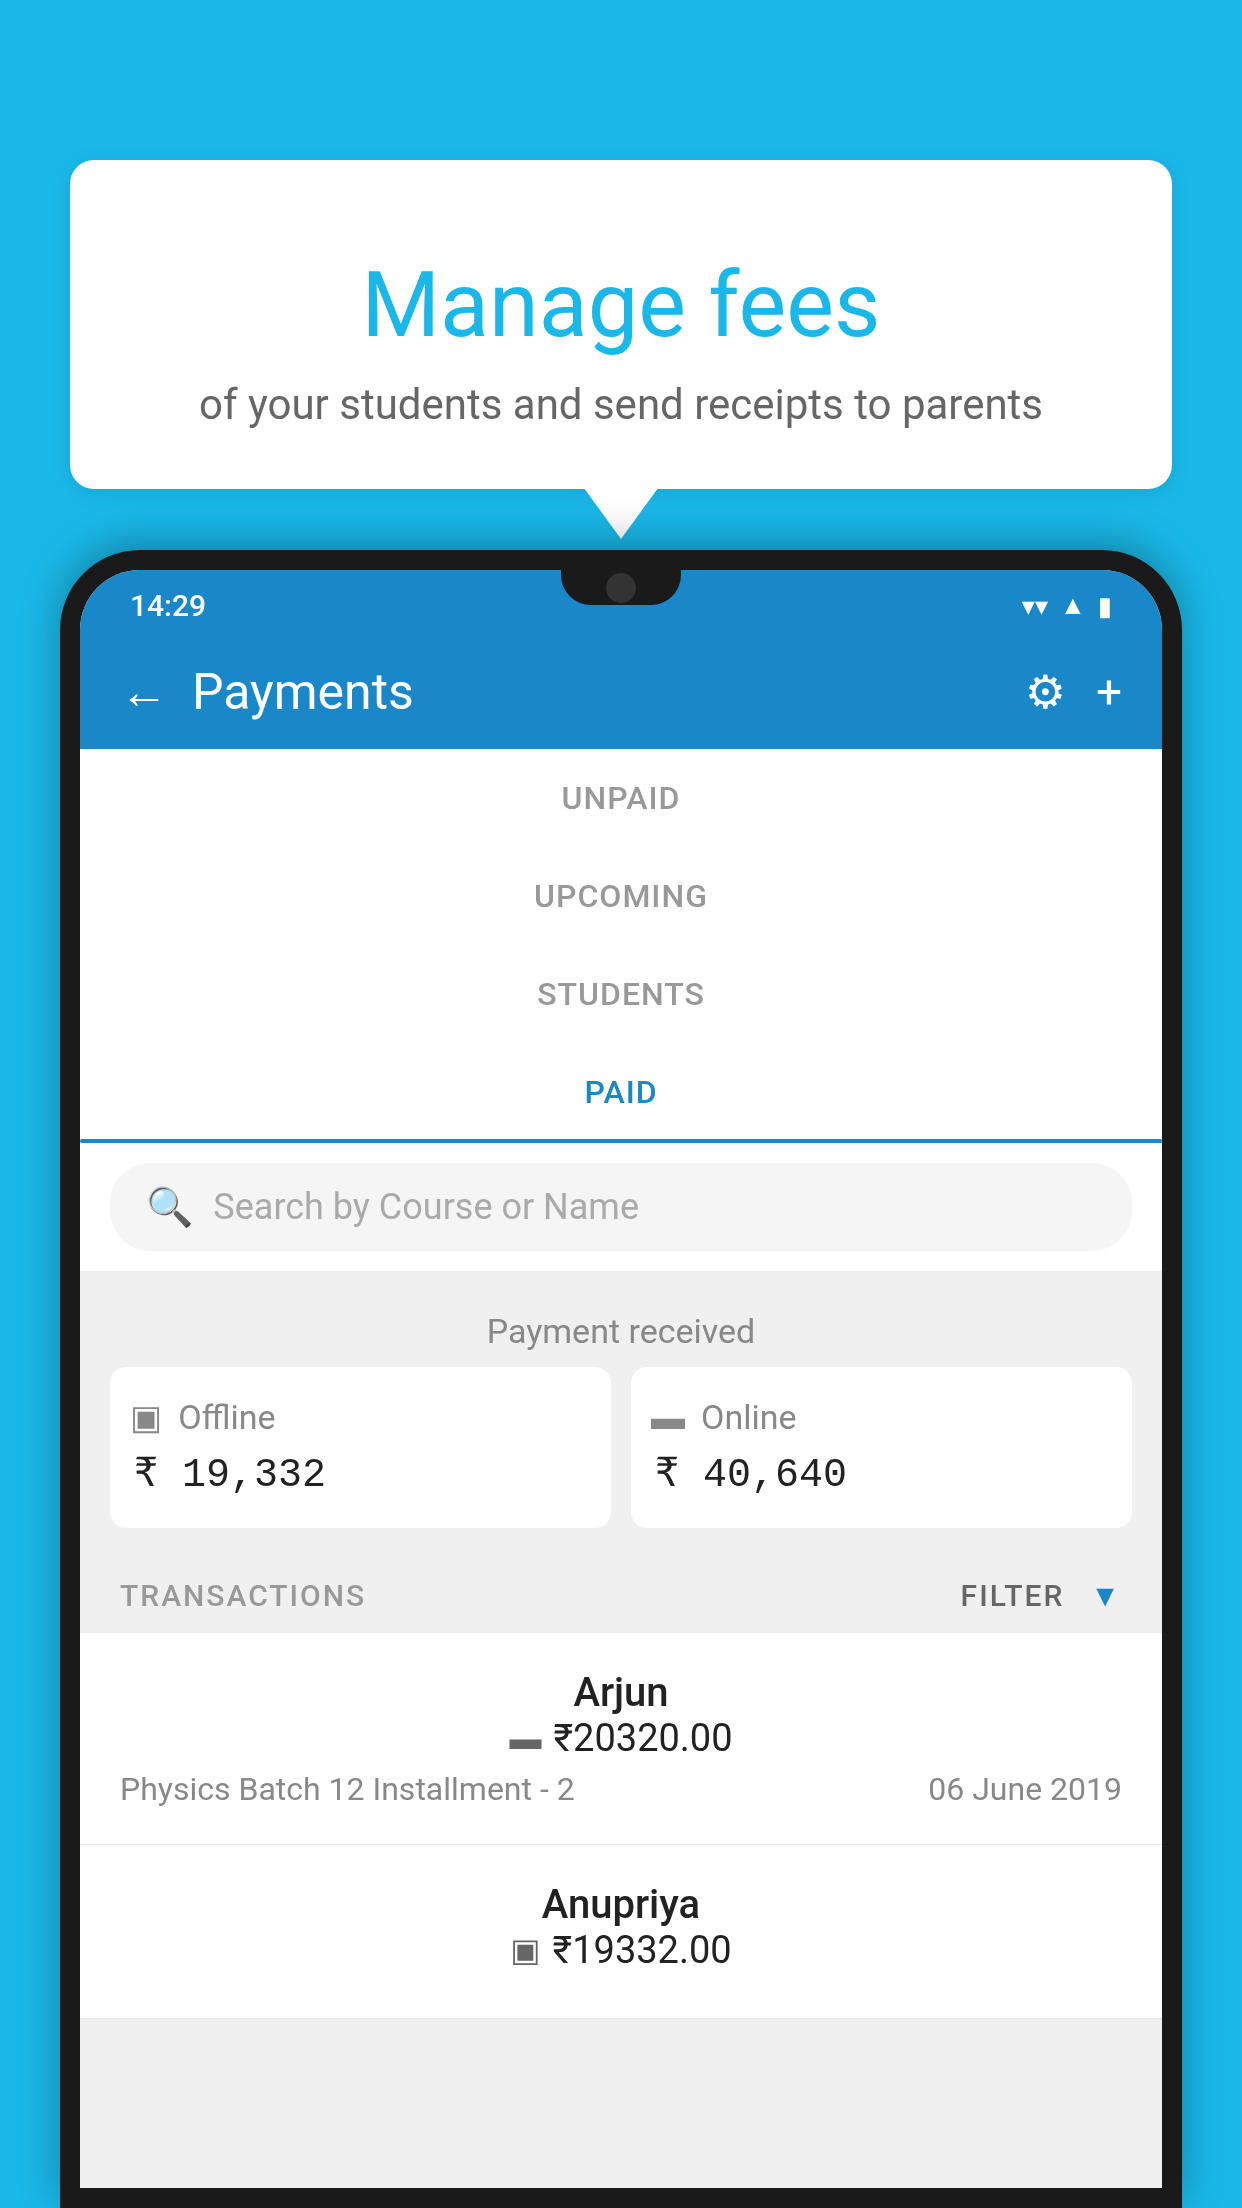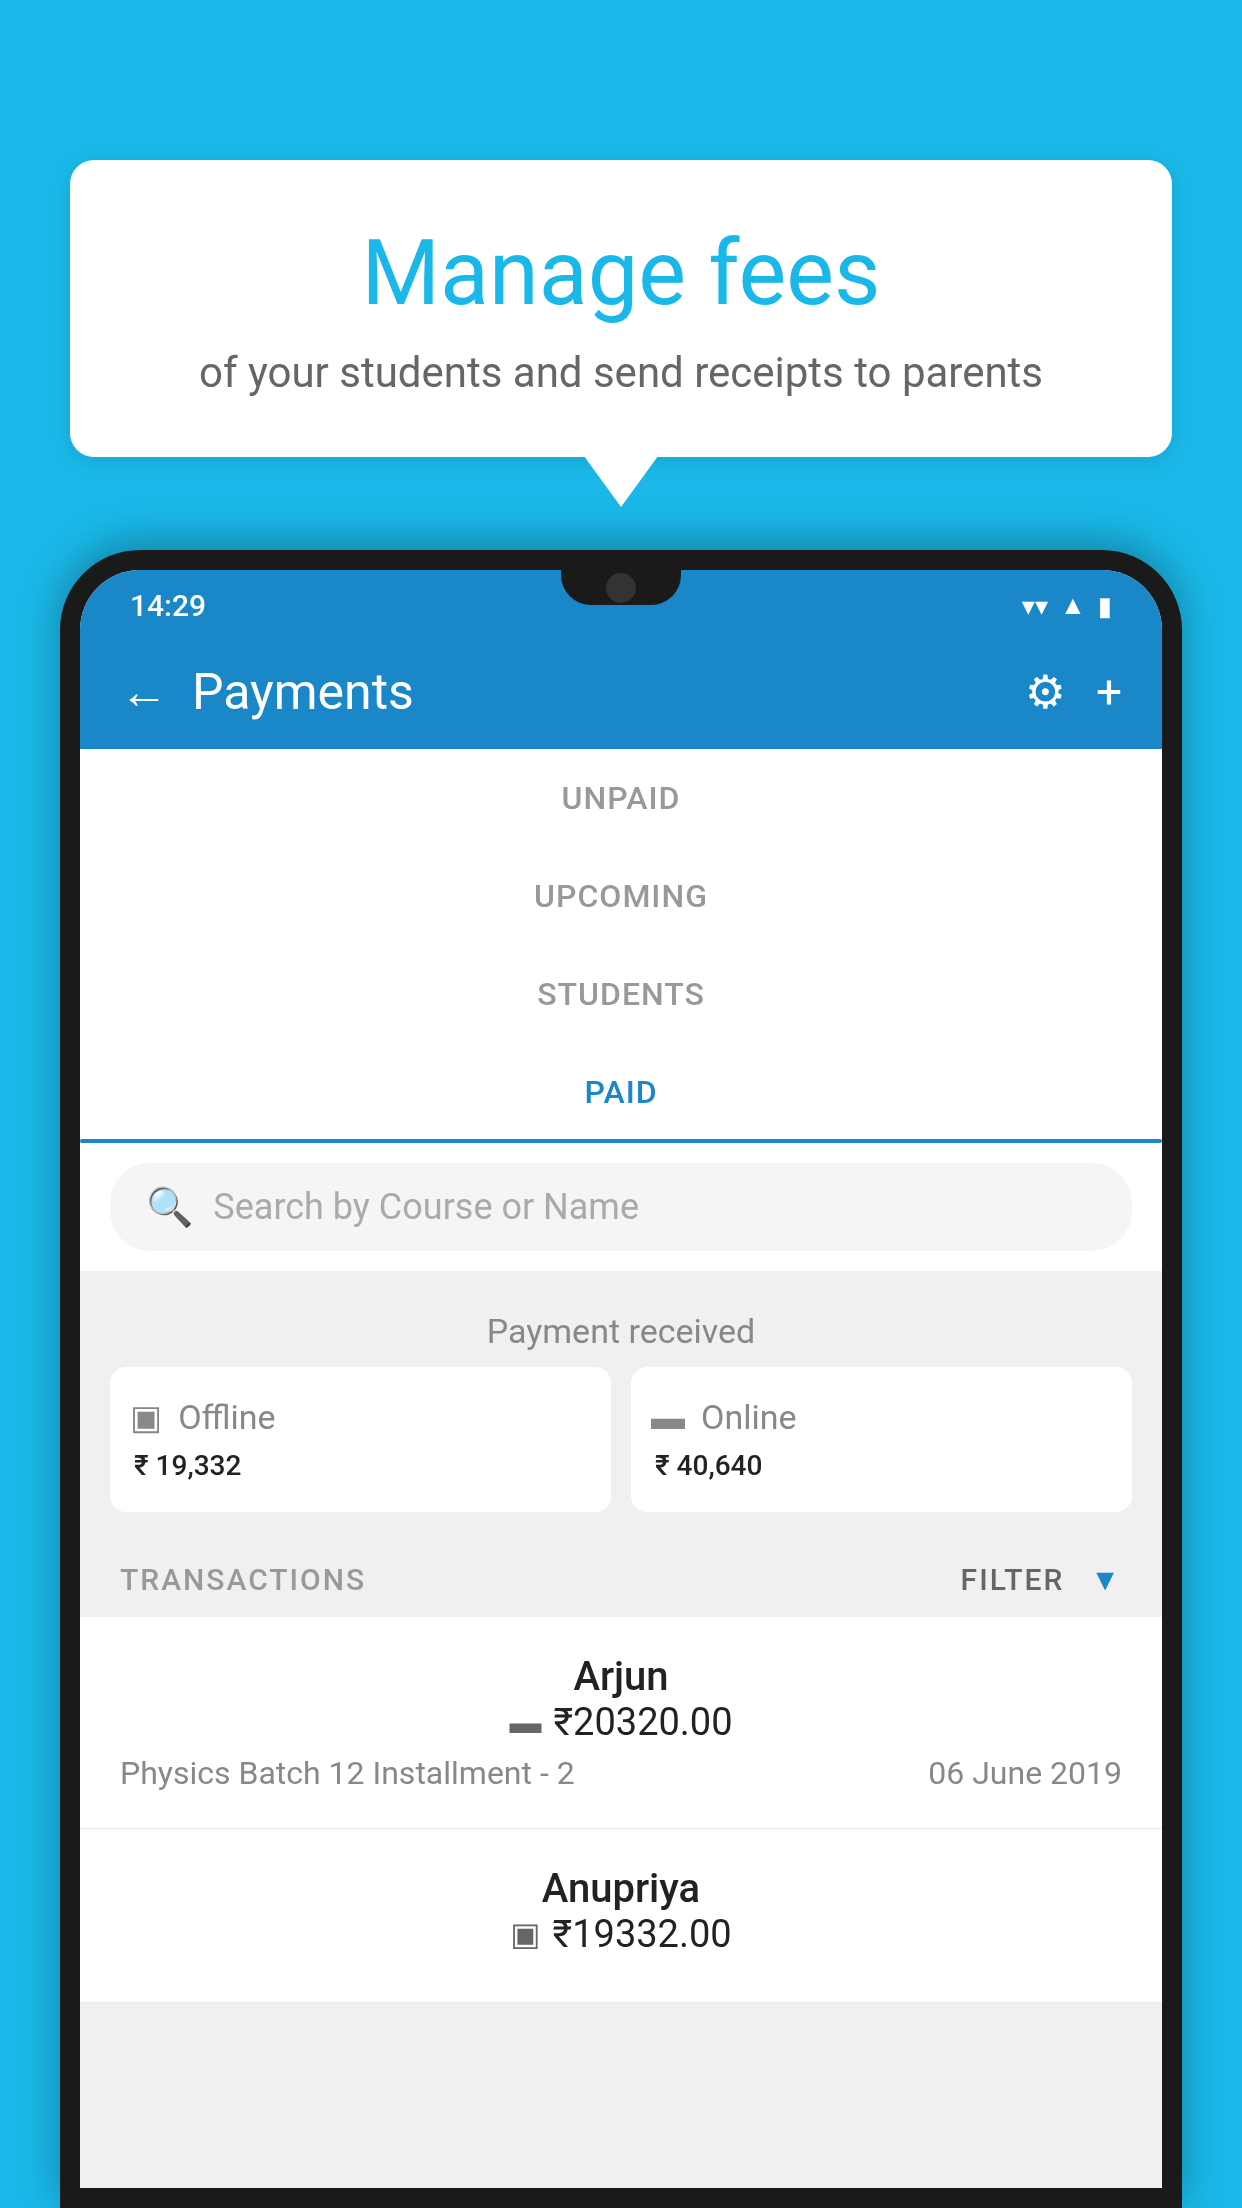--- a/index.html
+++ b/index.html
@@ -17,21 +17,21 @@
     .speech-bubble-container {
       position: absolute;
       top: 160px;
       left: 70px;
       right: 70px;
     }
 
     .speech-bubble {
       background: white;
       border-radius: 24px;
-      padding: 60px 40px 60px 40px;
+      padding: 92px 40px 60px 40px;
       text-align: center;
       position: relative;
       box-shadow: 0 4px 20px rgba(0,0,0,0.1);
     }
 
     .speech-bubble::after {
       content: '';
       position: absolute;
       bottom: -50px;
       left: 50%;
@@ -262,23 +262,24 @@
       font-size: 34px;
     }
 
     .card-type {
       color: #888;
       font-size: 34px;
     }
 
     .card-amount {
       color: #222;
-      font-size: 28px;
+      font-size: 40px;
       font-weight: 500;
       padding-left: 4px;
+      font-family: Liberation Mono, monospace;
     }
 
     
     .transactions-header {
       background: #f0f0f0;
       padding: 20px 40px;
       display: flex;
       align-items: center;
       justify-content: space-between;
     }

